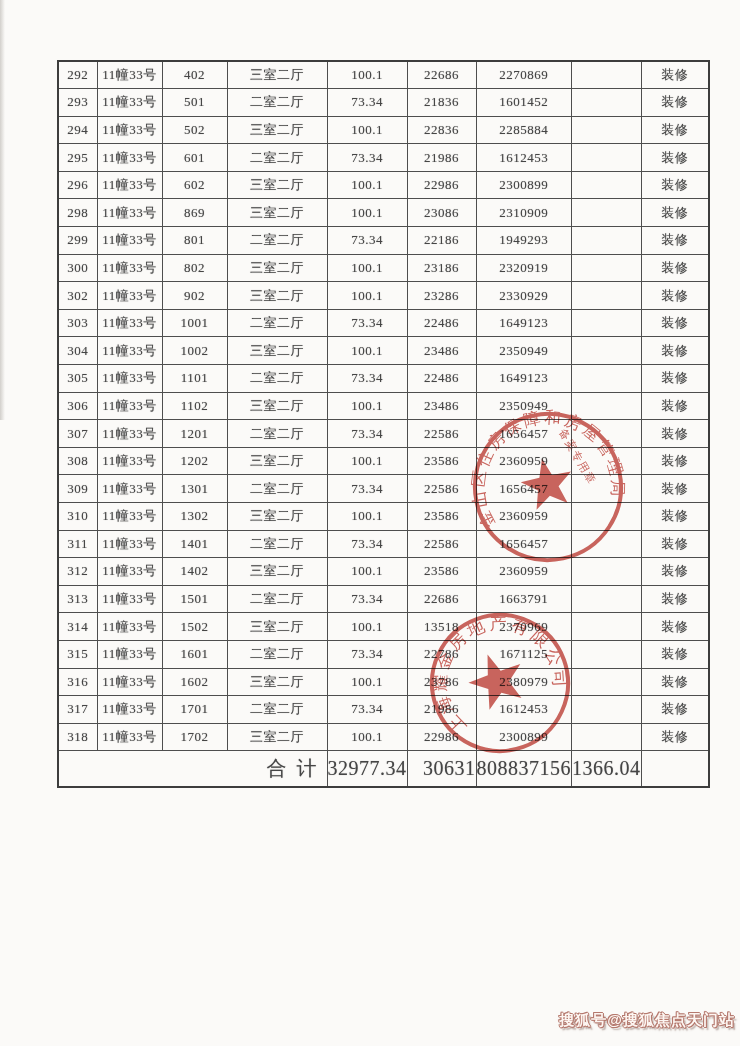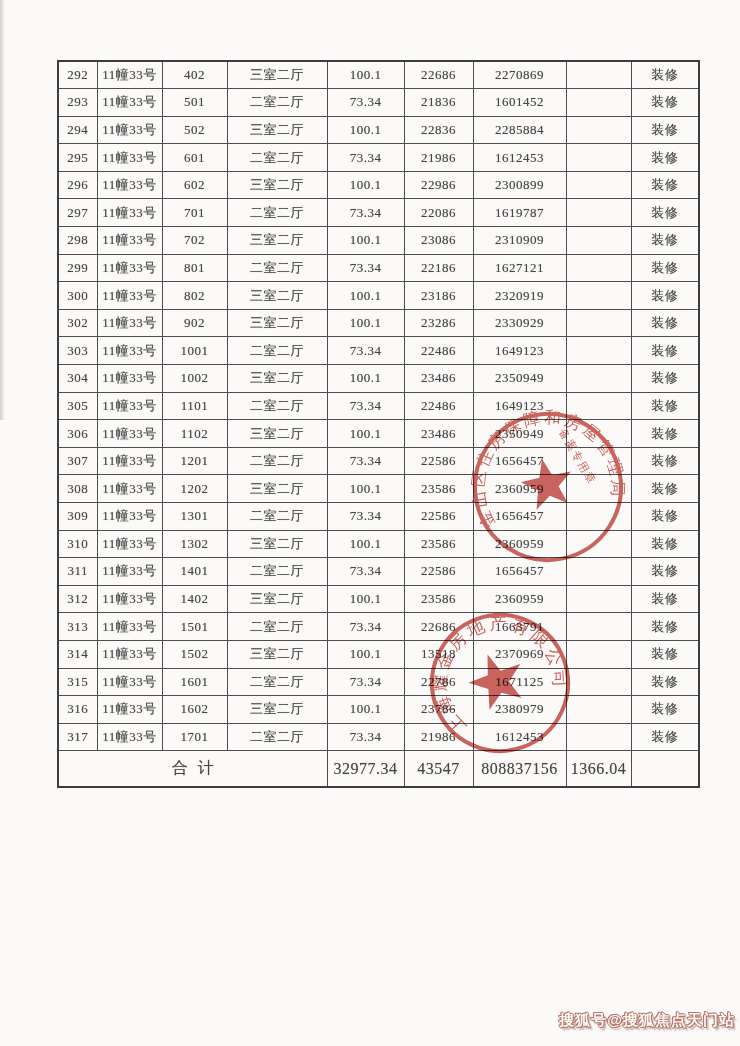--- a/index.html
+++ b/index.html
@@ -22,21 +22,21 @@
     border:1px solid #4e4e4e;
     text-align:center;vertical-align:middle;
     font-size:13px;color:#454545;
     text-shadow:0 0 1px rgba(80,80,80,.45);
     letter-spacing:.5px;
     padding:0;overflow:hidden;white-space:nowrap;
   }
   .doc-table{border:2px solid #3d3d3d;}
   .doc-table tr.data-row{height:27.6px;margin-left:30px;}
   .doc-table tr.total-row{height:36px;}
-  .doc-table tr.total-row td{font-size:16px;}
+  .doc-table tr.total-row td{font-size:20px;text-align:right;}
   td.cell-total-label{letter-spacing:10px;padding-left:10px;}
   .stamp{
     position:absolute;
     mix-blend-mode:multiply;
     opacity:.82;
     filter:blur(.35px);
     pointer-events:none;
   }
   .stamp-gov{left:462px;top:401px;width:172px;height:172px;}
   .stamp-co{left:420px;top:603px;width:160px;height:160px;}
@@ -118,49 +118,38 @@
         <td>11幢33号</td>
         <td>602</td>
         <td>三室二厅</td>
         <td>100.1</td>
         <td>22986</td>
         <td>2300899</td>
         <td></td>
         <td>装修</td>
       </tr>
       <tr class="data-row">
-        <td>297</td>
-        <td>11幢33号</td>
-        <td>701</td>
-        <td>二室二厅</td>
-        <td>73.34</td>
-        <td>22086</td>
-        <td>1619787</td>
-        <td></td>
-        <td>装修</td>
-      </tr>
-      <tr class="data-row">
         <td>298</td>
         <td>11幢33号</td>
-        <td>702</td>
+        <td>869</td>
         <td>三室二厅</td>
         <td>100.1</td>
         <td>23086</td>
         <td>2310909</td>
         <td></td>
         <td>装修</td>
       </tr>
       <tr class="data-row">
         <td>299</td>
         <td>11幢33号</td>
         <td>801</td>
         <td>二室二厅</td>
         <td>73.34</td>
         <td>22186</td>
-        <td>1627121</td>
+        <td>1949293</td>
         <td></td>
         <td>装修</td>
       </tr>
       <tr class="data-row">
         <td>300</td>
         <td>11幢33号</td>
         <td>802</td>
         <td>三室二厅</td>
         <td>100.1</td>
         <td>23186</td>
@@ -334,29 +323,40 @@
         <td>装修</td>
       </tr>
       <tr class="data-row">
         <td>317</td>
         <td>11幢33号</td>
         <td>1701</td>
         <td>二室二厅</td>
         <td>73.34</td>
         <td>21986</td>
         <td>1612453</td>
+        <td></td>
+        <td>装修</td>
+      </tr>
+      <tr class="data-row">
+        <td>318</td>
+        <td>11幢33号</td>
+        <td>1702</td>
+        <td>三室二厅</td>
+        <td>100.1</td>
+        <td>22986</td>
+        <td>2300899</td>
         <td></td>
         <td>装修</td>
       </tr>
     </tbody>
   <tbody>
     <tr class="total-row">
       <td colspan="4" class="cell-total-label">合计</td>
       <td>32977.34</td>
-      <td>43547</td>
+      <td>30631</td>
       <td>808837156</td>
       <td>1366.04</td>
       <td></td>
     </tr>
   </tbody>
 </table>
 
 <svg class="stamp stamp-gov" viewBox="0 0 172 172">
   <g transform="rotate(-12 86 86)" fill="none">
     <circle cx="86" cy="86" r="73" stroke="#c0443c" stroke-width="4"></circle>

